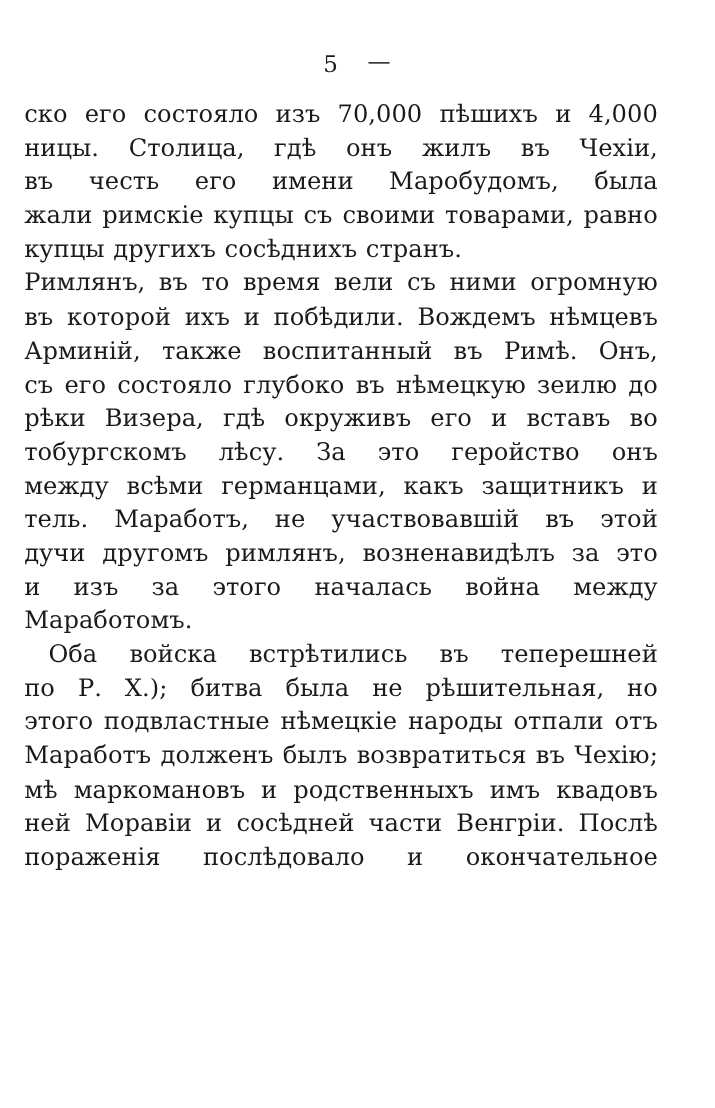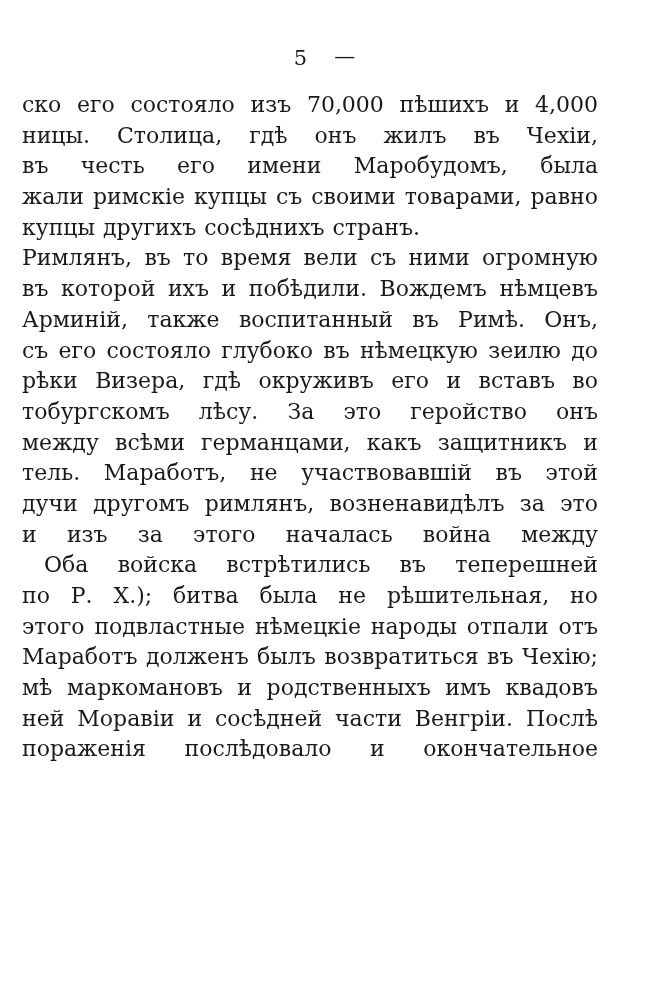--- a/index.html
+++ b/index.html
@@ -87,20 +87,21 @@
     <div class="line fill">Римлянъ, въ то время вели съ ними огромную войну,</div>
     <div class="line fill">въ которой ихъ и побѣдили. Вождемъ нѣмцевъ былъ</div>
     <div class="line fill">Арминій, также воспитанный въ Римѣ. Онъ, выдавая</div>
     <div class="line fill">съ его состояло глубоко въ нѣмецкую зеилю до самой</div>
     <div class="line fill">рѣки Визера, гдѣ окруживъ его и вставъ во главѣ</div>
     <div class="line fill">тобургскомъ лѣсу. За это геройство онъ прославился</div>
     <div class="line fill">между всѣми германцами, какъ защитникъ и освободи-</div>
     <div class="line fill">тель. Маработъ, не участвовавшій въ этой войнѣ, бу-</div>
     <div class="line fill">дучи другомъ римлянъ, возненавидѣлъ за это Венгріи</div>
     <div class="line fill">и изъ за этого началась война между Арминіемъ и</div>
+    <div class="line end">Маработомъ.</div>
 
     <div class="line fill ind">Оба войска встрѣтились въ теперешней Саксоніи (17</div>
     <div class="line fill">по Р. Х.); битва была не рѣшительная, но потомъ, когда</div>
     <div class="line fill">этого подвластные нѣмецкіе народы отпали отъ него, кро-</div>
     <div class="line fill">Маработъ долженъ былъ возвратиться въ Чехію; послѣ</div>
     <div class="line fill">мѣ маркомановъ и родственныхъ имъ квадовъ въ нынѣш-</div>
     <div class="line fill">ней Моравіи и сосѣдней части Венгріи. Послѣ перваго</div>
     <div class="line fill">пораженія послѣдовало и окончательное паденіе. Черезъ</div>
   </div>
 

